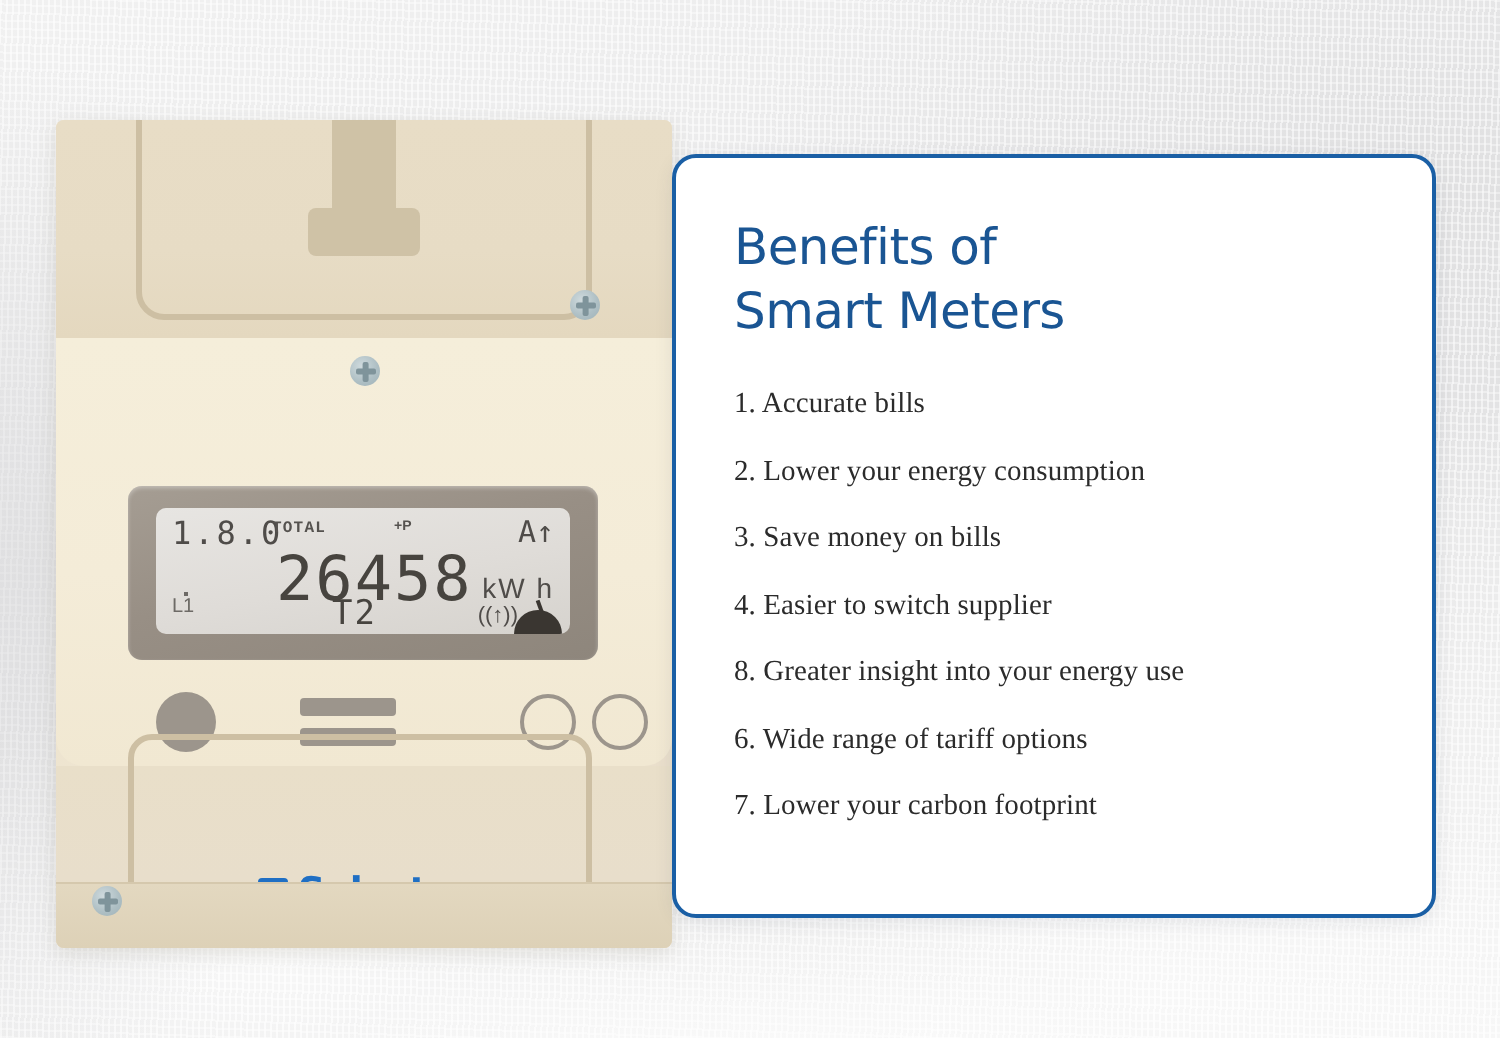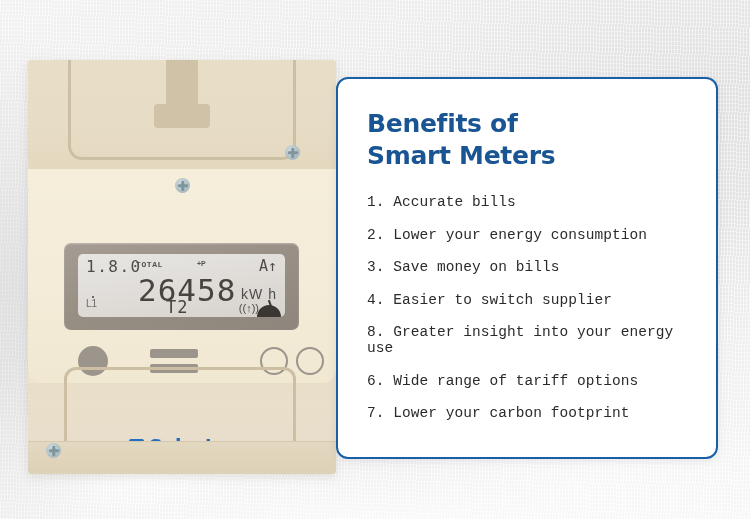--- a/index.html
+++ b/index.html
@@ -348,34 +348,34 @@
     height: 382px;
     background: #ffffff;
     border: 2px solid #1a5fa5;
     border-radius: 12px;
     box-sizing: border-box;
     box-shadow: 0 2px 9px rgba(60,70,90,0.10);
   }
   #card-title {
     margin: 29px 0 0 29px;
     font-family: "DejaVu Sans", sans-serif;
-    font-weight: 700;
+    font-weight: 400;
     font-size: 25px;
     line-height: 1.28;
     color: #1a5593;
     letter-spacing: -0.3px;
     white-space: pre-line;
   }
   #benefits-list {
     list-style: none;
     margin: 22px 0 0 0;
     padding: 0 26px 0 29px;
   }
   #benefits-list li {
-    font-family: Liberation Mono, monospace;
+    font-family: Liberation Serif, serif;
     font-size: 14.5px;
     color: #2b2b2b;
     margin-bottom: 16.5px;
     letter-spacing: 0.05px;
   }
 </style>
 </head>
 <body>
 
 <div id="stage">

